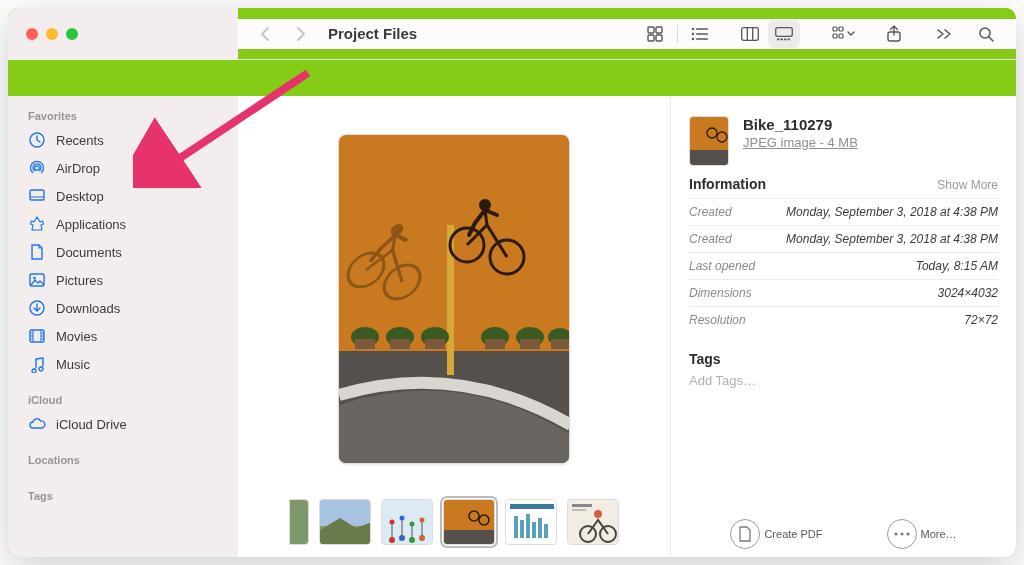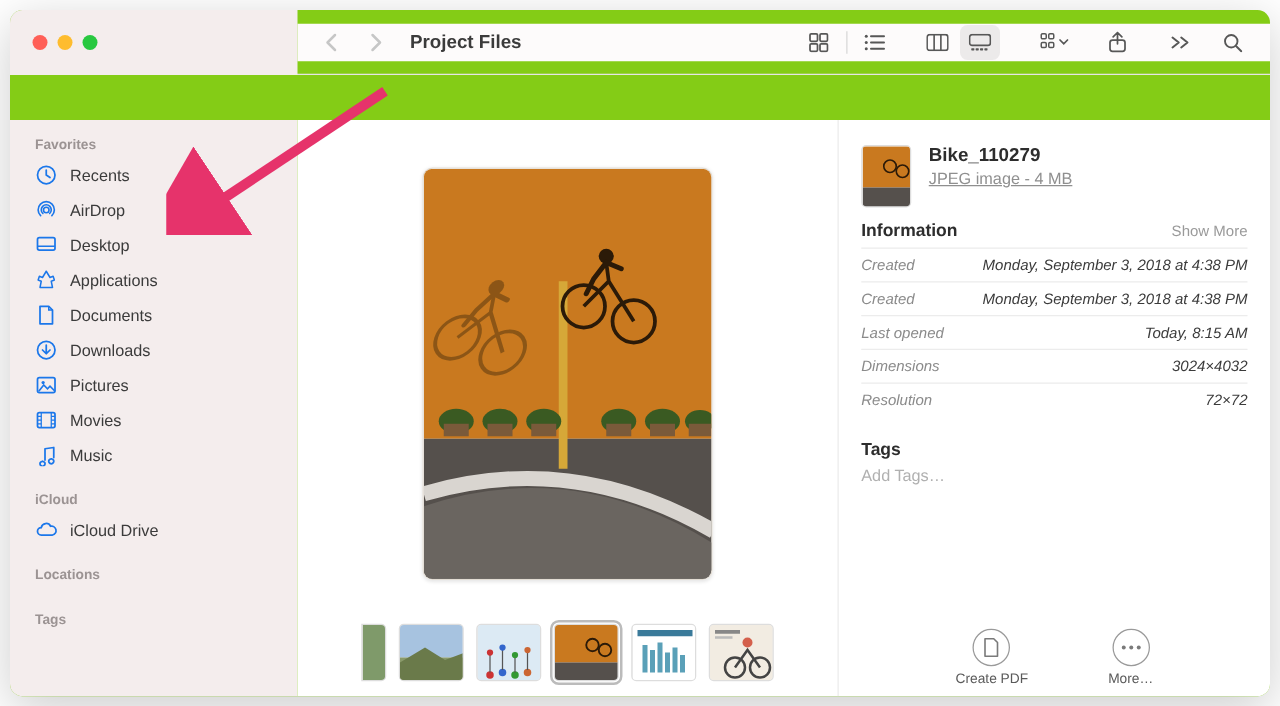--- a/index.html
+++ b/index.html
@@ -43,21 +43,21 @@
     .insp-sub { font-size: 13px; color: #8f8f8f; margin-top: 2px; text-decoration: underline; }
     .section-head { display:flex; justify-content:space-between; align-items:baseline; margin-top: 10px; }
     .section-title { font-size: 14px; font-weight: 700; color: #2d2d2d; }
     .show-more { font-size: 12px; color: #9a9a9a; cursor:pointer; }
     .info-rows { margin-top: 6px; }
     .info-row { display:flex; justify-content:space-between; font-size: 12px; padding: 6px 0; border-top: 1px solid #ececec; color: #3b3b3b; font-style: italic; }
     .info-row .k { color: #8a8a8a; }
     .tags-title { font-size: 14px; font-weight: 700; color: #2d2d2d; margin-top: 18px; }
     .add-tags { font-size: 13px; color: #b0b0b0; margin-top: 6px; cursor:text;}
     .insp-footer { margin-top:auto; display:flex; justify-content:center; gap:64px; padding-top:18px; }
-    .footer-btn { display:flex; flex-direction:column; align-items:center; gap:4px; color:#5a5a5a; font-size:11px; cursor:pointer;}
+    .footer-btn { display:flex; flex-direction:row; align-items:center; gap:4px; color:#5a5a5a; font-size:11px; cursor:pointer;}
     .footer-btn .ring { width:30px; height:30px; border:1.5px solid #9a9a9a; border-radius:50%; display:flex; align-items:center; justify-content:center; }
     svg { display: block; }
     .arrow-annotation { position:absolute; left:125px; top:50px; pointer-events:none; }
   </style>
 </head>
 <body>
 
 <div class="window">
 
   <div class="titlebar">
@@ -197,35 +197,35 @@
             <svg width="18" height="18" viewBox="0 0 18 18">
               <path d="M4 2 L11 2 L14 5 L14 16 L4 16 Z" fill="none" stroke="currentColor" stroke-width="1.4" stroke-linejoin="round"></path>
               <path d="M11 2 L11 5 L14 5" fill="none" stroke="currentColor" stroke-width="1.2"></path>
             </svg>
           </span>
         <span>Documents</span>
       </div>
       <div class="sb-item">
         <span class="ic">
             <svg width="18" height="18" viewBox="0 0 18 18">
-              <circle cx="9" cy="9" r="7" fill="none" stroke="currentColor" stroke-width="1.4"></circle>
-              <path d="M9 5 L9 11 M6 9 L9 12 L12 9" stroke="currentColor" stroke-width="1.4" fill="none" stroke-linecap="round" stroke-linejoin="round"></path>
-            </svg>
-          </span>
-        <span>Downloads</span>
-      </div>
-      <div class="sb-item">
-        <span class="ic">
-            <svg width="18" height="18" viewBox="0 0 18 18">
               <rect x="2" y="3" width="14" height="12" rx="1.5" fill="none" stroke="currentColor" stroke-width="1.4"></rect>
               <circle cx="6.5" cy="7" r="1.3" fill="currentColor"></circle>
               <path d="M3 14 L7 9 L10 12 L12 10 L16 14" fill="none" stroke="currentColor" stroke-width="1.3"></path>
             </svg>
           </span>
         <span>Pictures</span>
+      </div>
+      <div class="sb-item">
+        <span class="ic">
+            <svg width="18" height="18" viewBox="0 0 18 18">
+              <circle cx="9" cy="9" r="7" fill="none" stroke="currentColor" stroke-width="1.4"></circle>
+              <path d="M9 5 L9 11 M6 9 L9 12 L12 9" stroke="currentColor" stroke-width="1.4" fill="none" stroke-linecap="round" stroke-linejoin="round"></path>
+            </svg>
+          </span>
+        <span>Downloads</span>
       </div>
       <div class="sb-item">
         <span class="ic">
             <svg width="18" height="18" viewBox="0 0 18 18">
               <rect x="2" y="3" width="14" height="12" rx="1.5" fill="none" stroke="currentColor" stroke-width="1.4"></rect>
               <line x1="5" y1="3" x2="5" y2="15" stroke="currentColor" stroke-width="1"></line>
               <line x1="13" y1="3" x2="13" y2="15" stroke="currentColor" stroke-width="1"></line>
               <line x1="2" y1="6" x2="5" y2="6" stroke="currentColor"></line>
               <line x1="2" y1="9" x2="5" y2="9" stroke="currentColor"></line>
               <line x1="2" y1="12" x2="5" y2="12" stroke="currentColor"></line>

